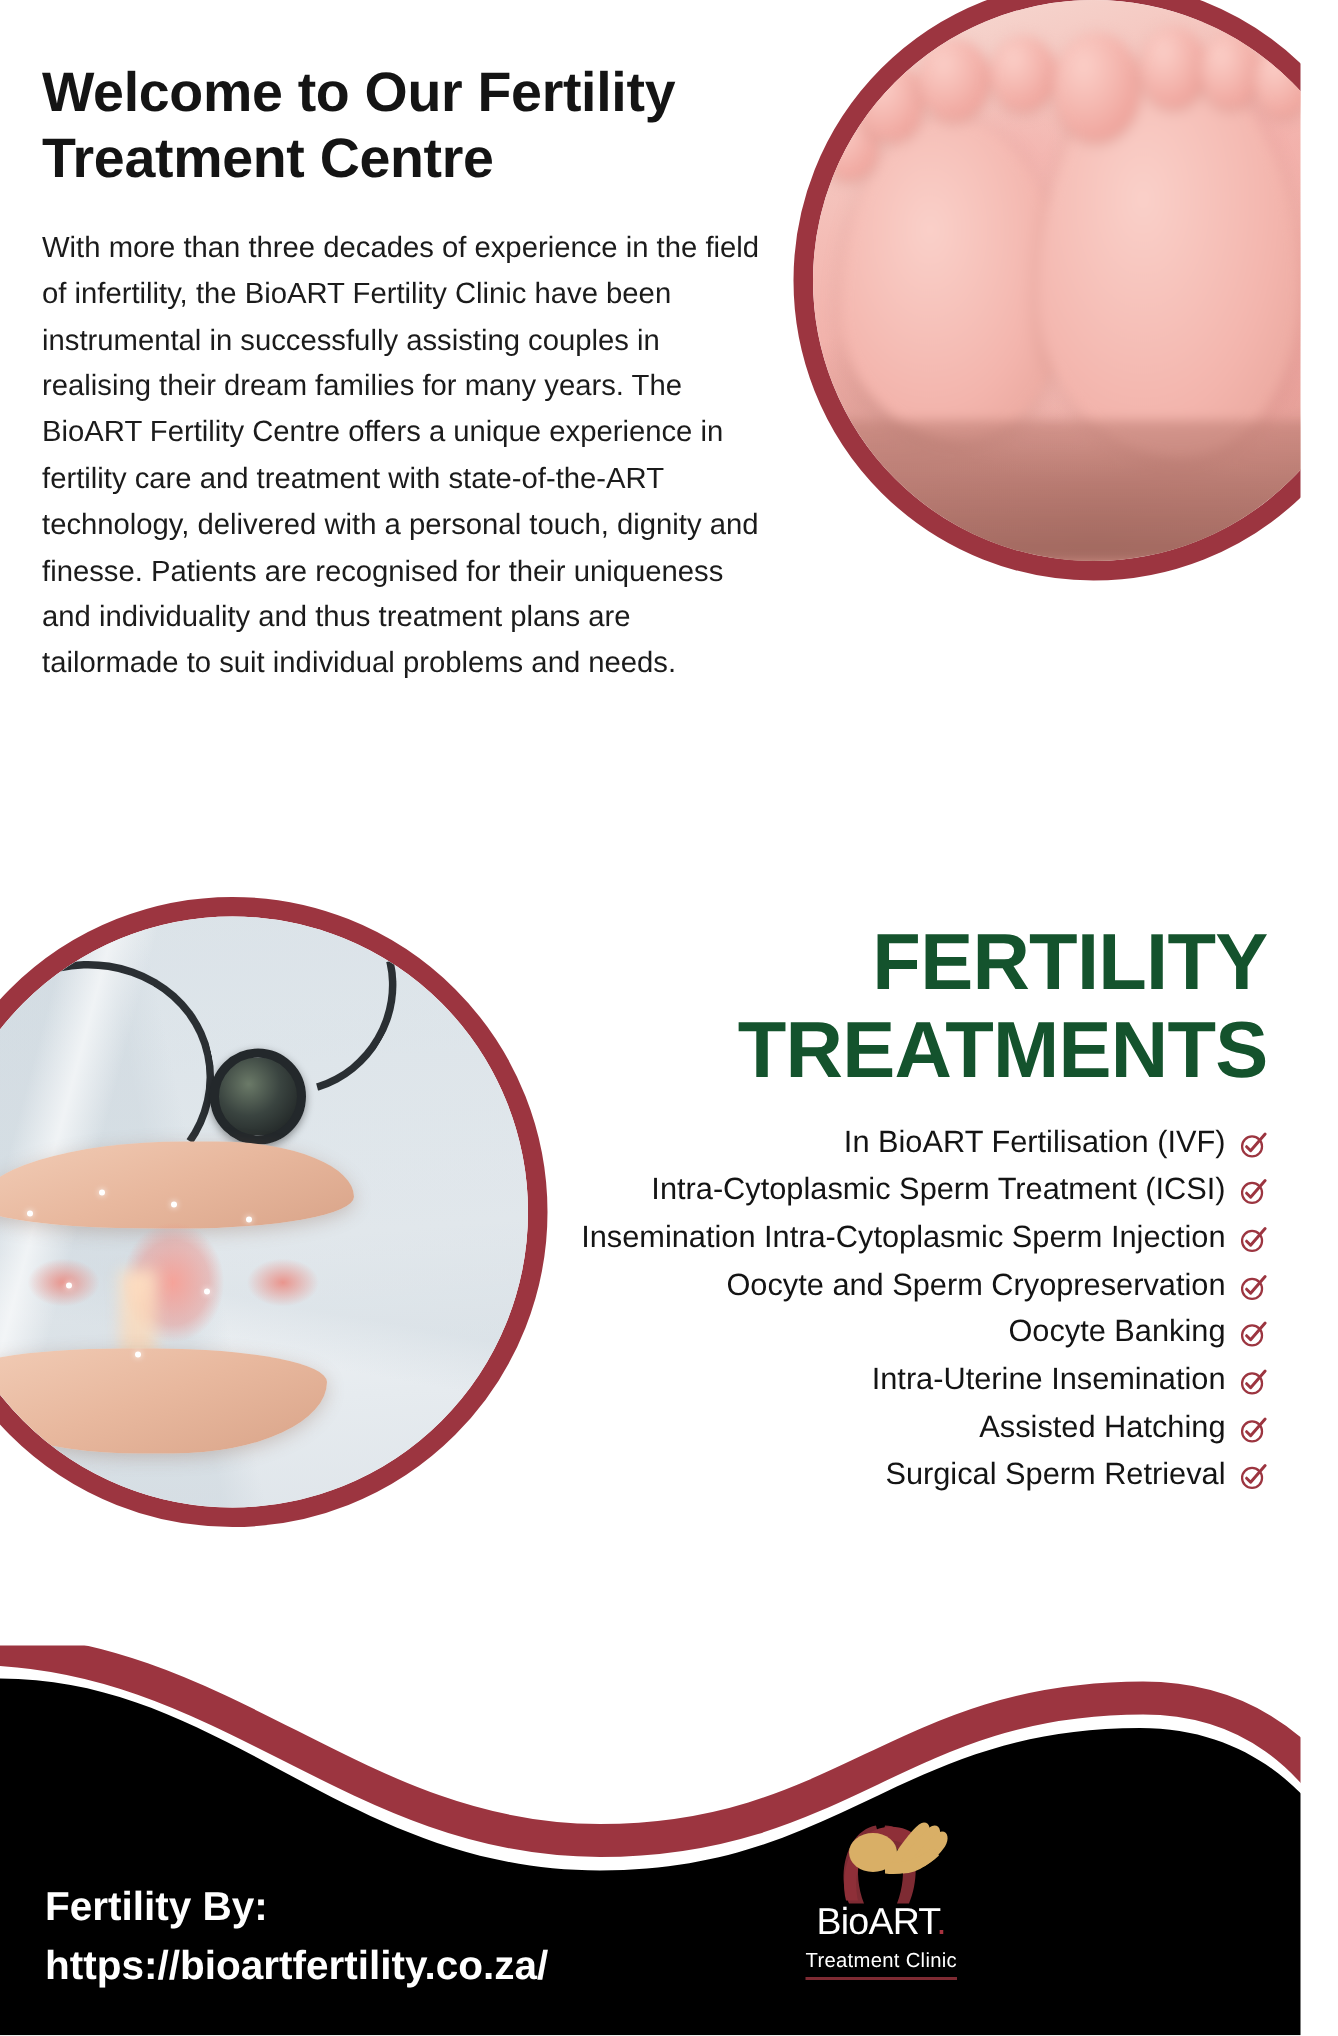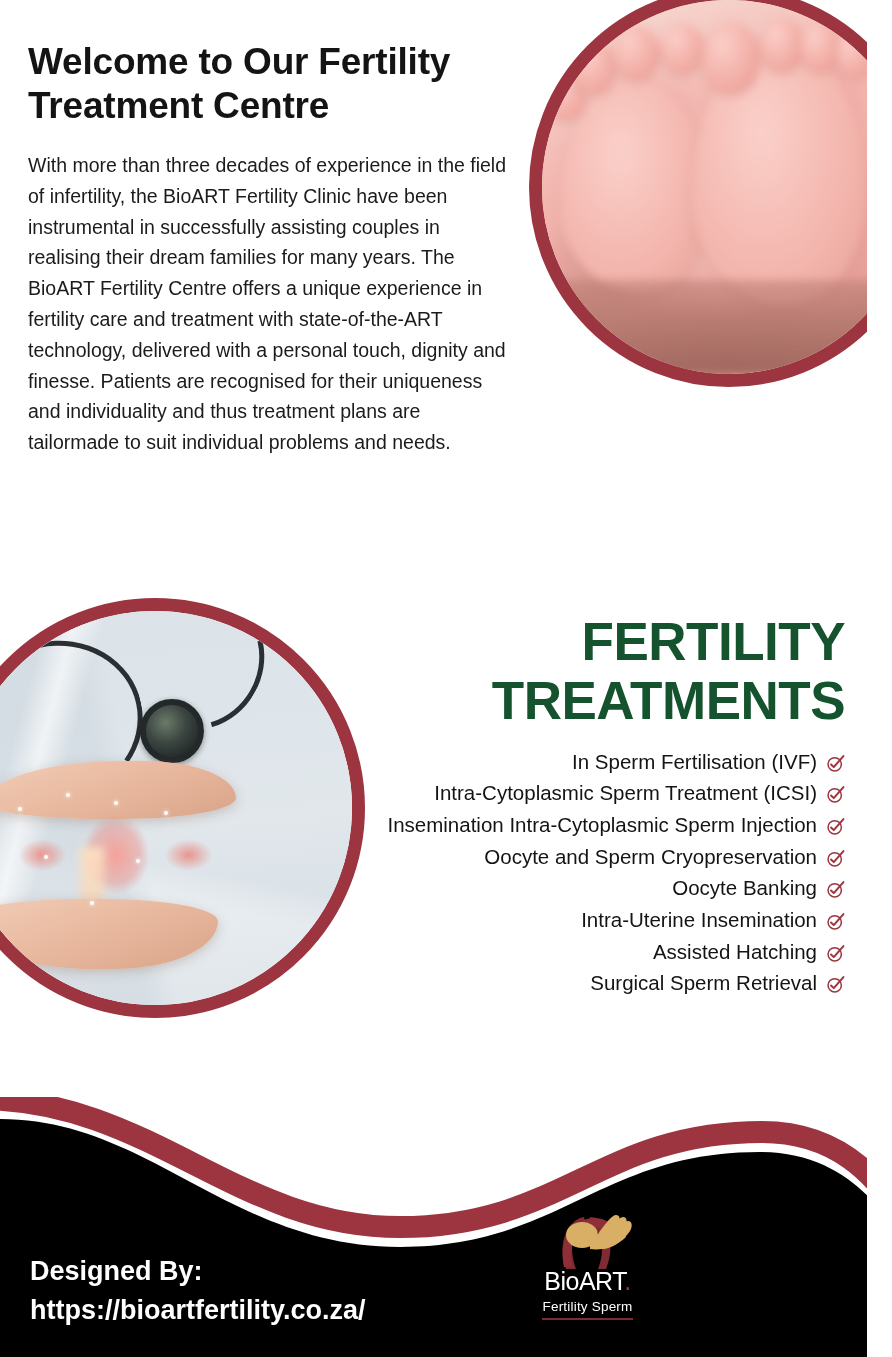--- a/index.html
+++ b/index.html
@@ -285,21 +285,21 @@
     <div class="mesh-dot" style="left:206px;top:200px;"></div>
     <div class="mesh-dot" style="left:86px;top:244px;"></div>
     <div class="mesh-dot" style="left:178px;top:248px;"></div>
     <div class="mesh-dot" style="left:132px;top:290px;"></div>
   </div>
 
   <div class="treatments">
     <h2 class="treat-title">FERTILITY TREATMENTS</h2>
     <ul class="treat-list" id="treat-list">
         <li class="treat-item">
-          <span class="treat-label">In Sperm Fertilisation (IVF)</span>
+          <span class="treat-label">In BioART Fertilisation (IVF)</span>
           <svg class="check" viewBox="0 0 24 24">
             <circle cx="11" cy="13" r="8.4" fill="none" stroke="#9C3540" stroke-width="1.9"></circle>
             <path d="M6.4,13.2 L9.8,16.6 L22,2.6" fill="none" stroke="#9C3540" stroke-width="2.5" stroke-linecap="round" stroke-linejoin="round"></path>
           </svg>
         </li>
         <li class="treat-item">
           <span class="treat-label">Intra-Cytoplasmic Sperm Treatment (ICSI)</span>
           <svg class="check" viewBox="0 0 24 24">
             <circle cx="11" cy="13" r="8.4" fill="none" stroke="#9C3540" stroke-width="1.9"></circle>
             <path d="M6.4,13.2 L9.8,16.6 L22,2.6" fill="none" stroke="#9C3540" stroke-width="2.5" stroke-linecap="round" stroke-linejoin="round"></path>
@@ -349,34 +349,34 @@
         </li>
       </ul>
   </div>
 
   <svg id="footer-svg" viewBox="0 0 892 260" preserveAspectRatio="none">
     <path d="M0,22 C150,22 230,150 400,150 C560,150 600,55 760,55 C830,55 870,95 892,130 L892,260 L0,260 Z" fill="#000000"></path>
     <path d="M-20,2 C150,2 235,130 400,130 C562,130 600,35 762,35 C836,35 876,78 900,118" fill="none" stroke="#9C3540" stroke-width="22" stroke-linecap="round"></path>
   </svg>
 
   <div class="footer-text">
-    <div>Designed By:</div>
+    <div>Fertility By:</div>
     <div>https://bioartfertility.co.za/</div>
   </div>
 
   <div id="logo">
     <div class="logo-mark">
       <svg width="135" height="66" viewBox="0 0 135 66">
         <path d="M46,64 C40,50 42,34 48,24 C52,17 58,13 64,12 L66,20 C60,22 55,27 53,34 C51,42 52,54 56,64 Z" fill="#7E2B33"></path>
         <path d="M86,64 C92,50 92,32 86,22 C82,15 76,12 70,12 L68,20 C74,22 79,27 81,34 C83,42 82,54 78,64 Z" fill="#7E2B33"></path>
         <path d="M44,62 C40,44 46,26 58,18 C70,10 84,12 92,20 L88,28 C80,21 70,20 62,26 C52,33 49,47 52,62 Z" fill="#8E2F38"></path>
         <ellipse cx="62" cy="30" rx="16" ry="13" fill="#D9AF66"></ellipse>
         <path d="M74,40 C82,38 92,30 98,20 C101,15 100,10 96,10 C92,10 86,18 80,26 C77,30 75,35 74,40 Z" fill="#D9AF66"></path>
         <path d="M78,42 C87,41 98,33 105,22 C108,17 107,12 103,12 C99,12 92,21 85,29 C82,33 79,38 78,42 Z" fill="#D9AF66"></path>
         <path d="M82,44 C92,44 103,36 110,26 C113,21 112,16 108,16 C104,16 97,25 90,32 C87,36 84,40 82,44 Z" fill="#D9AF66"></path>
         <path d="M70,44 C84,46 98,40 106,32 L102,26 C94,34 82,38 70,36 Z" fill="#D9AF66"></path>
       </svg>
     </div>
     <div class="logo-word"><span>BioART</span><span class="logo-dot">.</span></div>
-    <div class="logo-sub">Fertility Sperm</div>
+    <div class="logo-sub">Treatment Clinic</div>
   </div>
 
 </div>
 
 </body></html>

